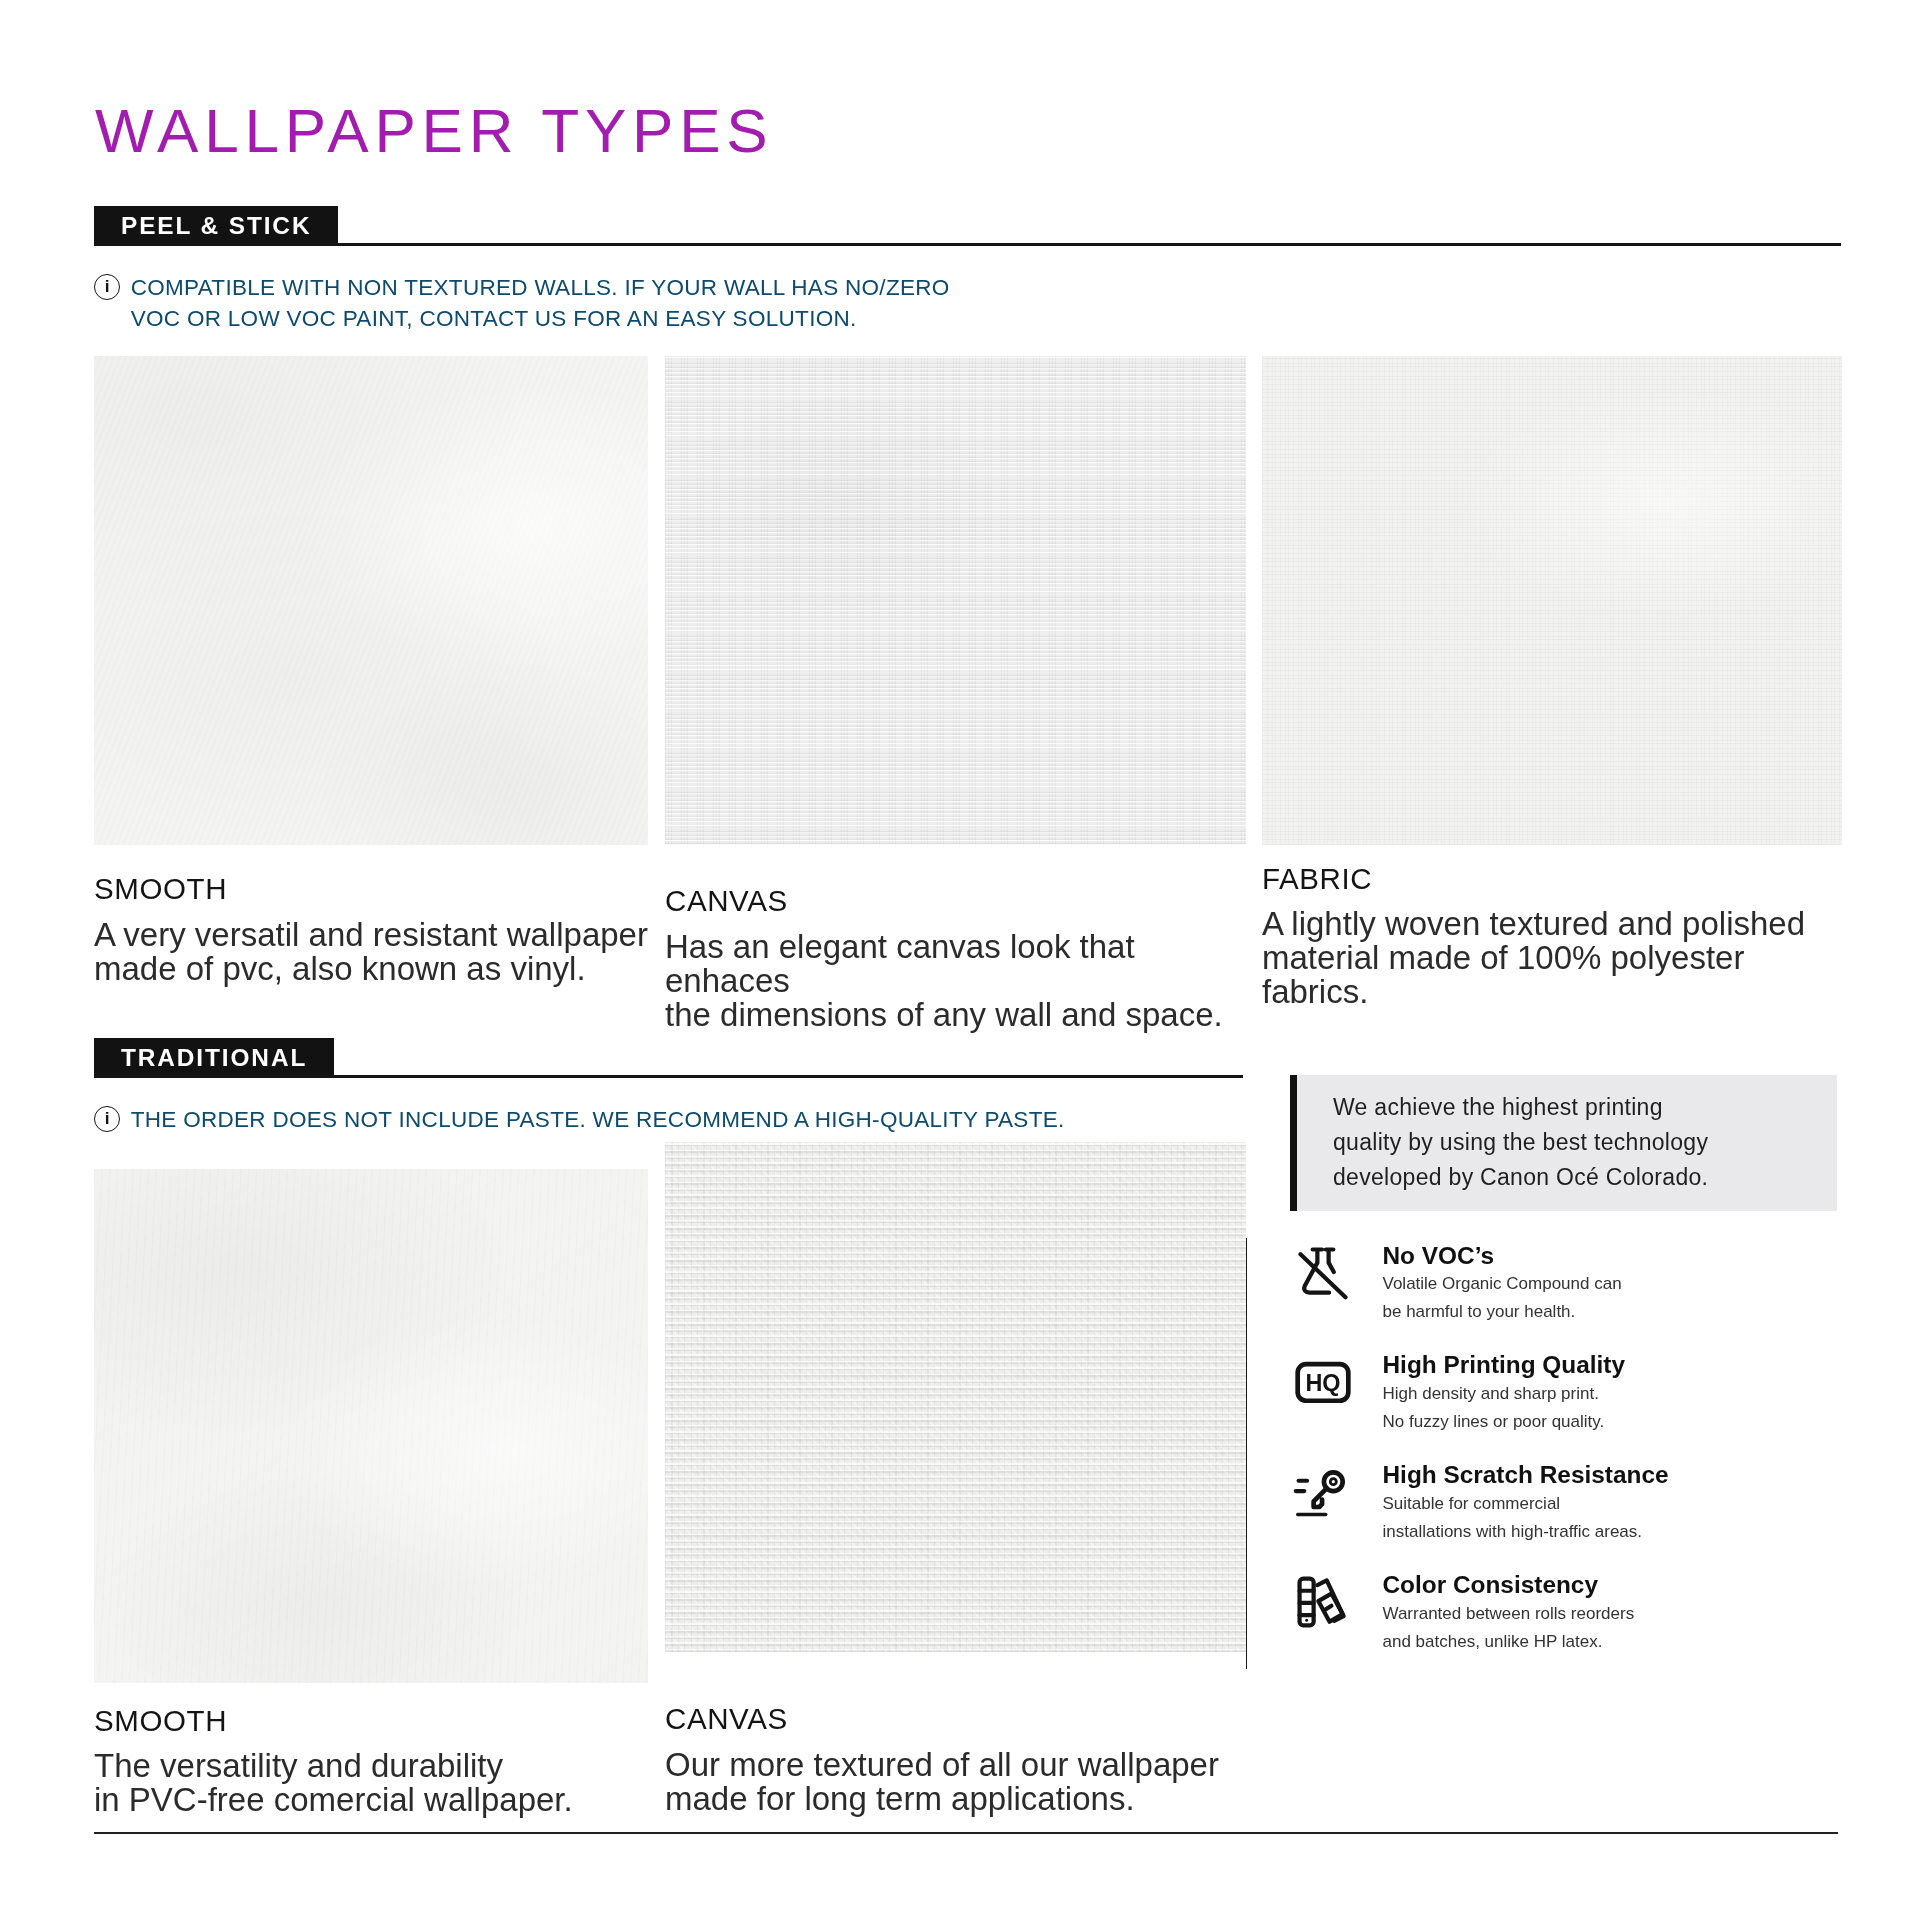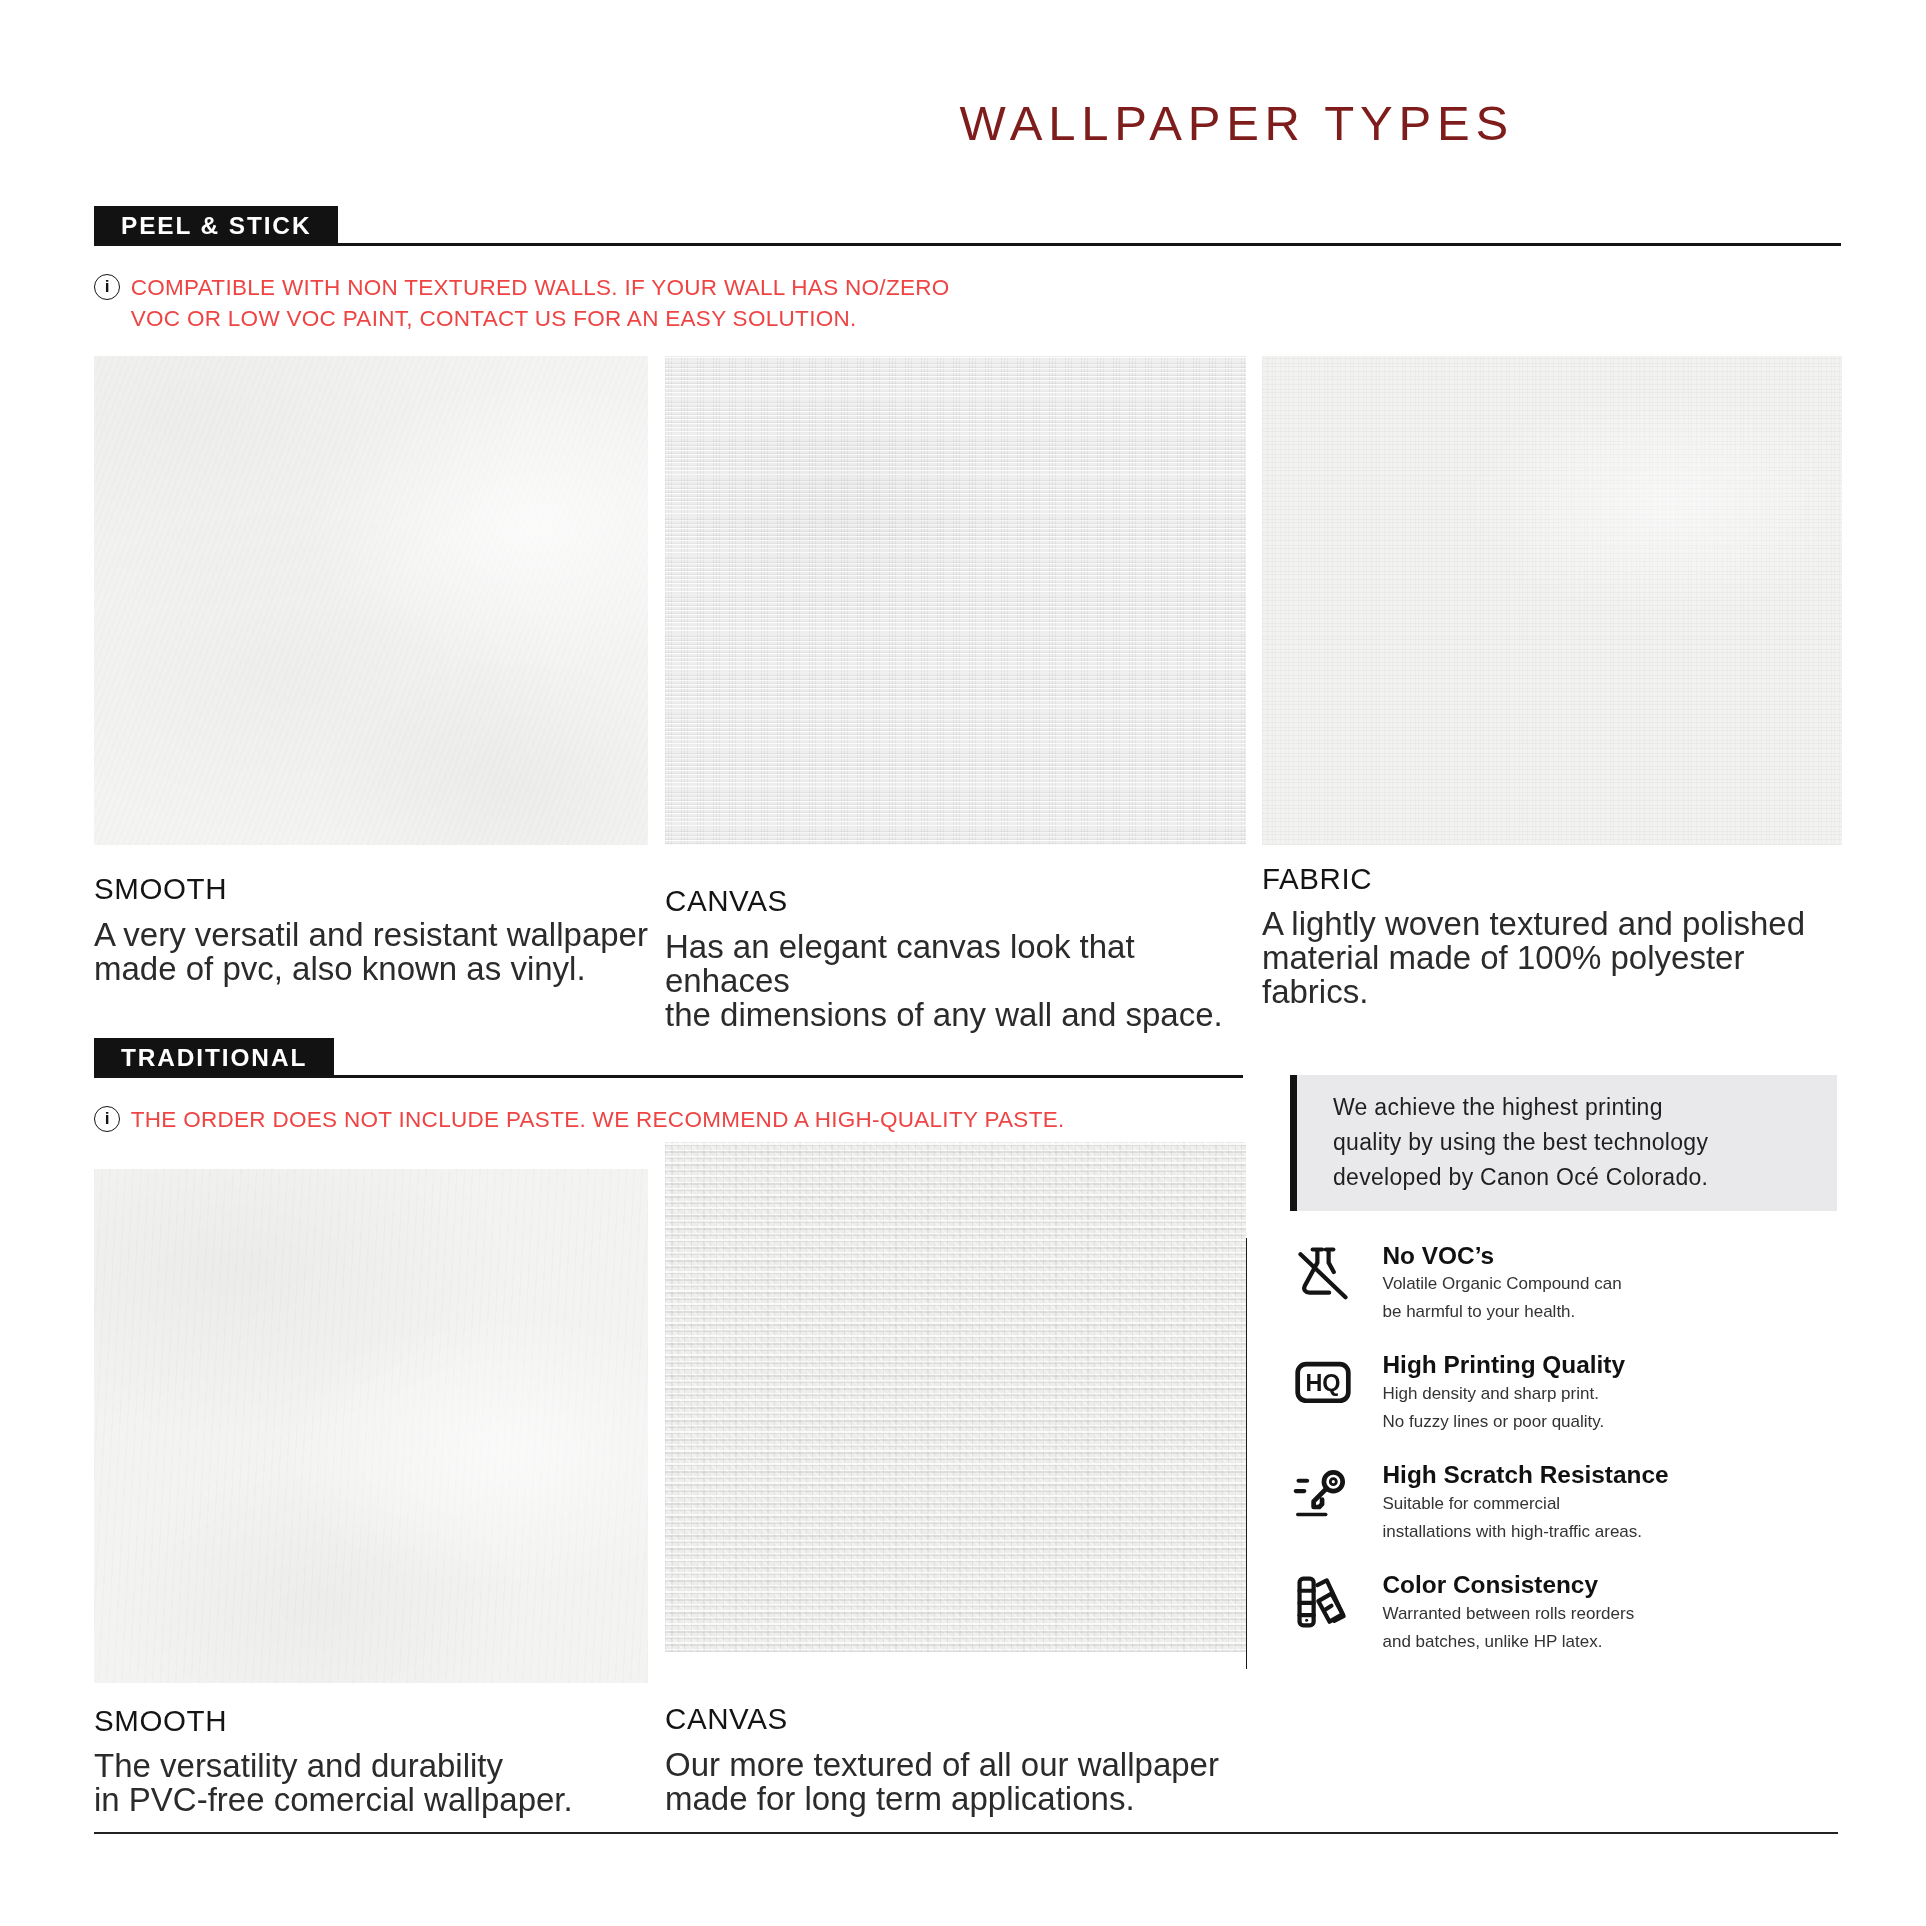--- a/index.html
+++ b/index.html
@@ -3,21 +3,21 @@
 <meta charset="utf-8">
 <style>
   html,body{margin:0;padding:0;background:#ffffff;}
   #page{
     position:relative;width:1926px;height:1926px;background:#ffffff;
     font-family:"Liberation Sans", sans-serif;color:#161616;overflow:hidden;
   }
   
   .main-title{
     position:absolute;left:95px;top:95px;width:1419px;
-    text-align:right;font-size:49px;font-weight:400;letter-spacing:5.8px;color:#7f1d1d;
+    text-align:left;font-size:62px;font-weight:400;letter-spacing:5.8px;color:#a21caf;
     white-space:nowrap;
   }
   
   .badge{
     position:absolute;background:#121212;color:#ffffff;
     font-size:24.4px;font-weight:700;letter-spacing:1.9px;
     line-height:40px;height:40px;padding:0 27px;white-space:nowrap;
   }
   .badge-peel{left:94px;top:206px;}
   .badge-trad{left:94px;top:1038px;}
@@ -27,21 +27,21 @@
   .rule-bottom{left:94px;top:1832px;width:1744px;height:1.9px;background:#222;}
   
   .note{position:absolute;display:flex;align-items:flex-start;}
   .note-peel{left:94px;top:272px;}
   .note-trad{left:94px;top:1104px;}
   .info-circle{
     flex:0 0 auto;width:24.4px;height:24.4px;border:1.9px solid #141414;border-radius:50%;
     font-size:17.3px;line-height:23px;text-align:center;font-weight:600;margin-top:1.9px;
     color:#141414;
   }
-  .note-lines{margin-left:10.3px;font-size:22.5px;line-height:31px;letter-spacing:0.3px;color:#ef4444;font-weight:400;}
+  .note-lines{margin-left:10.3px;font-size:22.5px;line-height:31px;letter-spacing:0.3px;color:#0c4a6e;font-weight:400;}
   
   .swatch-col{position:absolute;}
   .sw-col-a{left:94px;top:356px;width:554px;}
   .sw-col-b{left:665px;top:356px;width:581px;}
   .sw-col-c{left:1262px;top:356px;width:580px;}
   .sw-col-d{left:94px;top:1169px;width:554px;}
   .sw-col-e{left:665px;top:1142px;width:581px;}
   .swatch{width:100%;}
   .sw-col-a .swatch,.sw-col-b .swatch,.sw-col-c .swatch{height:489px;}
   .sw-col-d .swatch{height:514px;}

